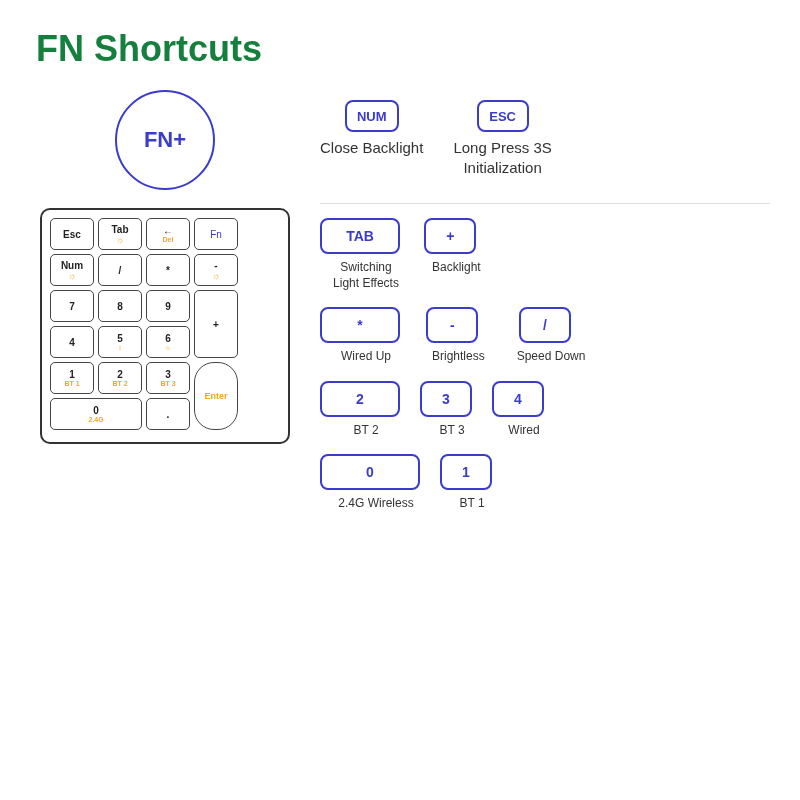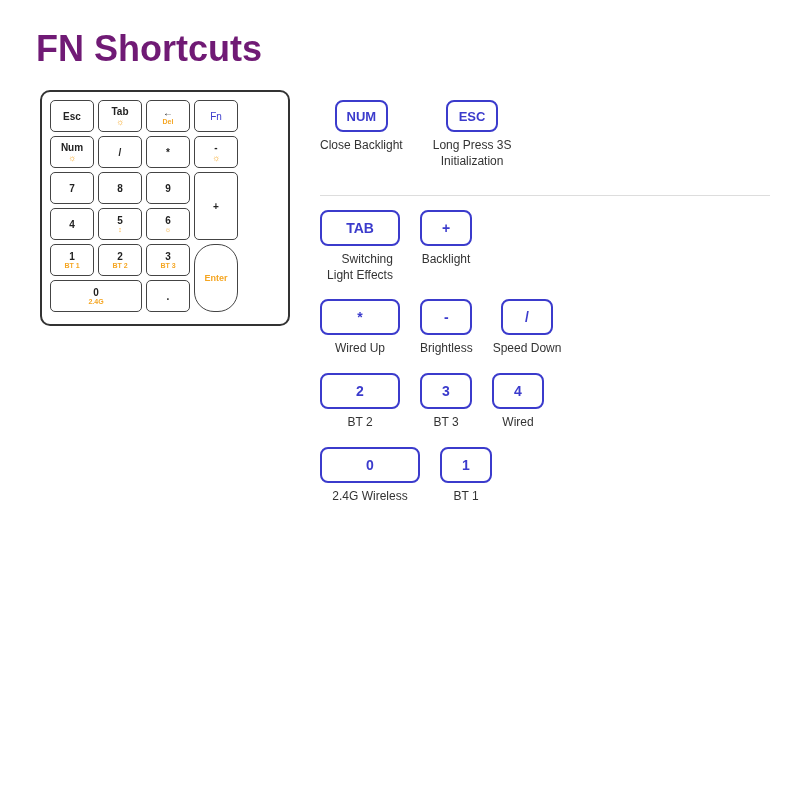--- a/index.html
+++ b/index.html
@@ -8,21 +8,21 @@
       height: 800px;
       background: #fff;
       font-family: Arial, sans-serif;
       overflow: hidden;
       position: relative;
     }
 
     .page-title {
       font-size: 36px;
       font-weight: 900;
-      color: #701a75;
+      color: #15803d;
       padding: 28px 0 0 36px;
     }
 
     .main-layout {
       display: flex;
       flex-direction: row;
       margin-top: 20px;
       padding: 0 30px;
       gap: 20px;
     }
@@ -159,21 +159,21 @@
       font-weight: 700;
       display: flex;
       align-items: center;
       justify-content: center;
       padding: 4px 10px;
       min-width: 52px;
       min-height: 32px;
     }
 
     .shortcut-label {
-      font-size: 12px;
+      font-size: 15px;
       color: #333;
       text-align: center;
       line-height: 1.3;
     }
 
     .divider-line {
       width: 100%;
       height: 1px;
       background: #ddd;
       margin: 8px 0 14px 0;
@@ -195,22 +195,23 @@
       display: flex;
       align-items: center;
       justify-content: center;
       width: 52px;
       height: 36px;
     }
 
     .shortcut-label-grid {
       font-size: 12px;
       color: #333;
-      text-align: right;
+      text-align: center;
       line-height: 1.3;
+      margin-left: 12px;
     }
 
     .shortcut-key-wide {
       width: 80px;
     }
 
     
     .shortcut-rows {
       display: flex;
       flex-direction: column;
@@ -224,20 +225,23 @@
     }
   </style>
 </head>
 <body>
 
 <div class="page-title">FN Shortcuts</div>
 
 <div class="main-layout">
 
   <div class="left-side">
+    <div class="fn-circle">
+      <span class="fn-circle-text">FN+</span>
+    </div>
 
     <div class="keyboard">
 
       <div class="kb-row">
         <div class="key r1-esc">
             <span>Esc</span>
           </div>
         <div class="key r1-tab">
             <span>Tab</span>
             <span class="key-icon">☼</span>

